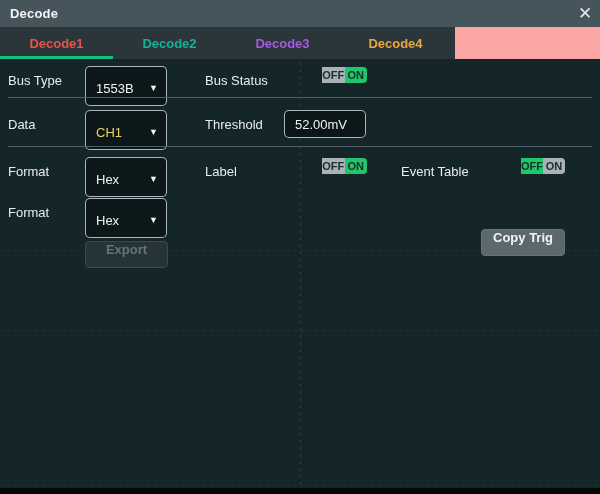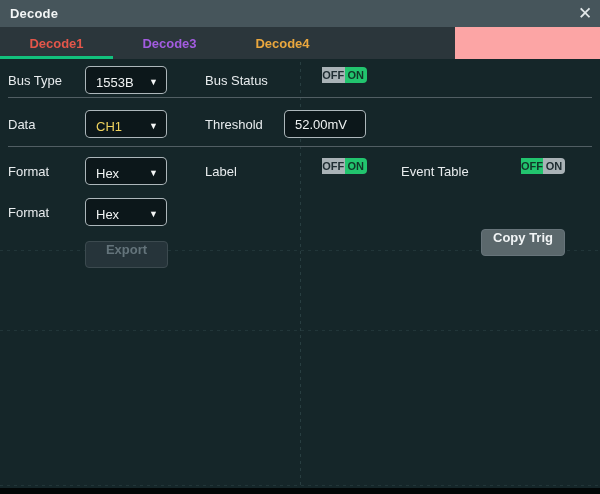--- a/index.html
+++ b/index.html
@@ -21,21 +21,21 @@
   .body{position:absolute;left:0;top:59px;width:600px;height:429px;background:#152629;}
   .bottomstrip{position:absolute;left:0;top:488px;width:600px;height:6px;background:#020606;}
   
   .grat-v{position:absolute;left:300px;top:3px;width:1px;height:426px;
           background:repeating-linear-gradient(to bottom,rgba(160,210,210,.14) 0 3px,transparent 3px 7px);}
   .grat-h{position:absolute;left:0;width:600px;height:1px;
           background:repeating-linear-gradient(to right,rgba(160,210,210,.09) 0 3px,transparent 3px 7px);}
   
   .abs{position:absolute;}
   .lab{color:#e8ecee;font-size:13px;height:28px;display:flex;align-items:center;}
-  .select{box-sizing:border-box;width:82px;height:28px;background:#0c171a;
+  .select{box-sizing:border-box;width:82px;height:40px;background:#0c171a;
           border:1px solid rgba(214,224,227,.8);border-radius:5px;display:flex;align-items:center;
           padding:4px 8px 0 10px;cursor:pointer;}
   .select .val{color:#f0f3f3;font-size:13px;flex:1;}
   .select .caret{color:#f4f6f6;font-size:9px;}
   .input{box-sizing:border-box;width:82px;height:28px;background:#0c171a;
          border:1px solid rgba(214,224,227,.8);border-radius:5px;display:flex;align-items:center;
          padding:0 10px;color:#f0f3f3;font-size:13px;}
   .toggle{box-sizing:border-box;width:85px;height:16px;border-radius:4px;overflow:hidden;
           display:flex;cursor:pointer;padding-left:40px;}
   .seg{flex:1;display:flex;align-items:center;justify-content:center;
@@ -54,20 +54,23 @@
 
   <div class="titlebar">
     <span class="title">Decode</span>
     <span class="close">✕</span>
   </div>
 
   <div class="tabstrip">
     <div class="tabstrip-inner">
       <div class="tab active">
         <span style="color: rgb(228, 86, 74);">Decode1</span>
+      </div>
+      <div class="tab">
+        <span style="color: rgb(22, 176, 155);">Decode2</span>
       </div>
       <div class="tab">
         <span style="color: rgb(163, 92, 224); text-align: right;">Decode3</span>
       </div>
       <div class="tab">
         <span style="color: rgb(234, 167, 62);">Decode4</span>
       </div>
     </div>
   </div>
 

